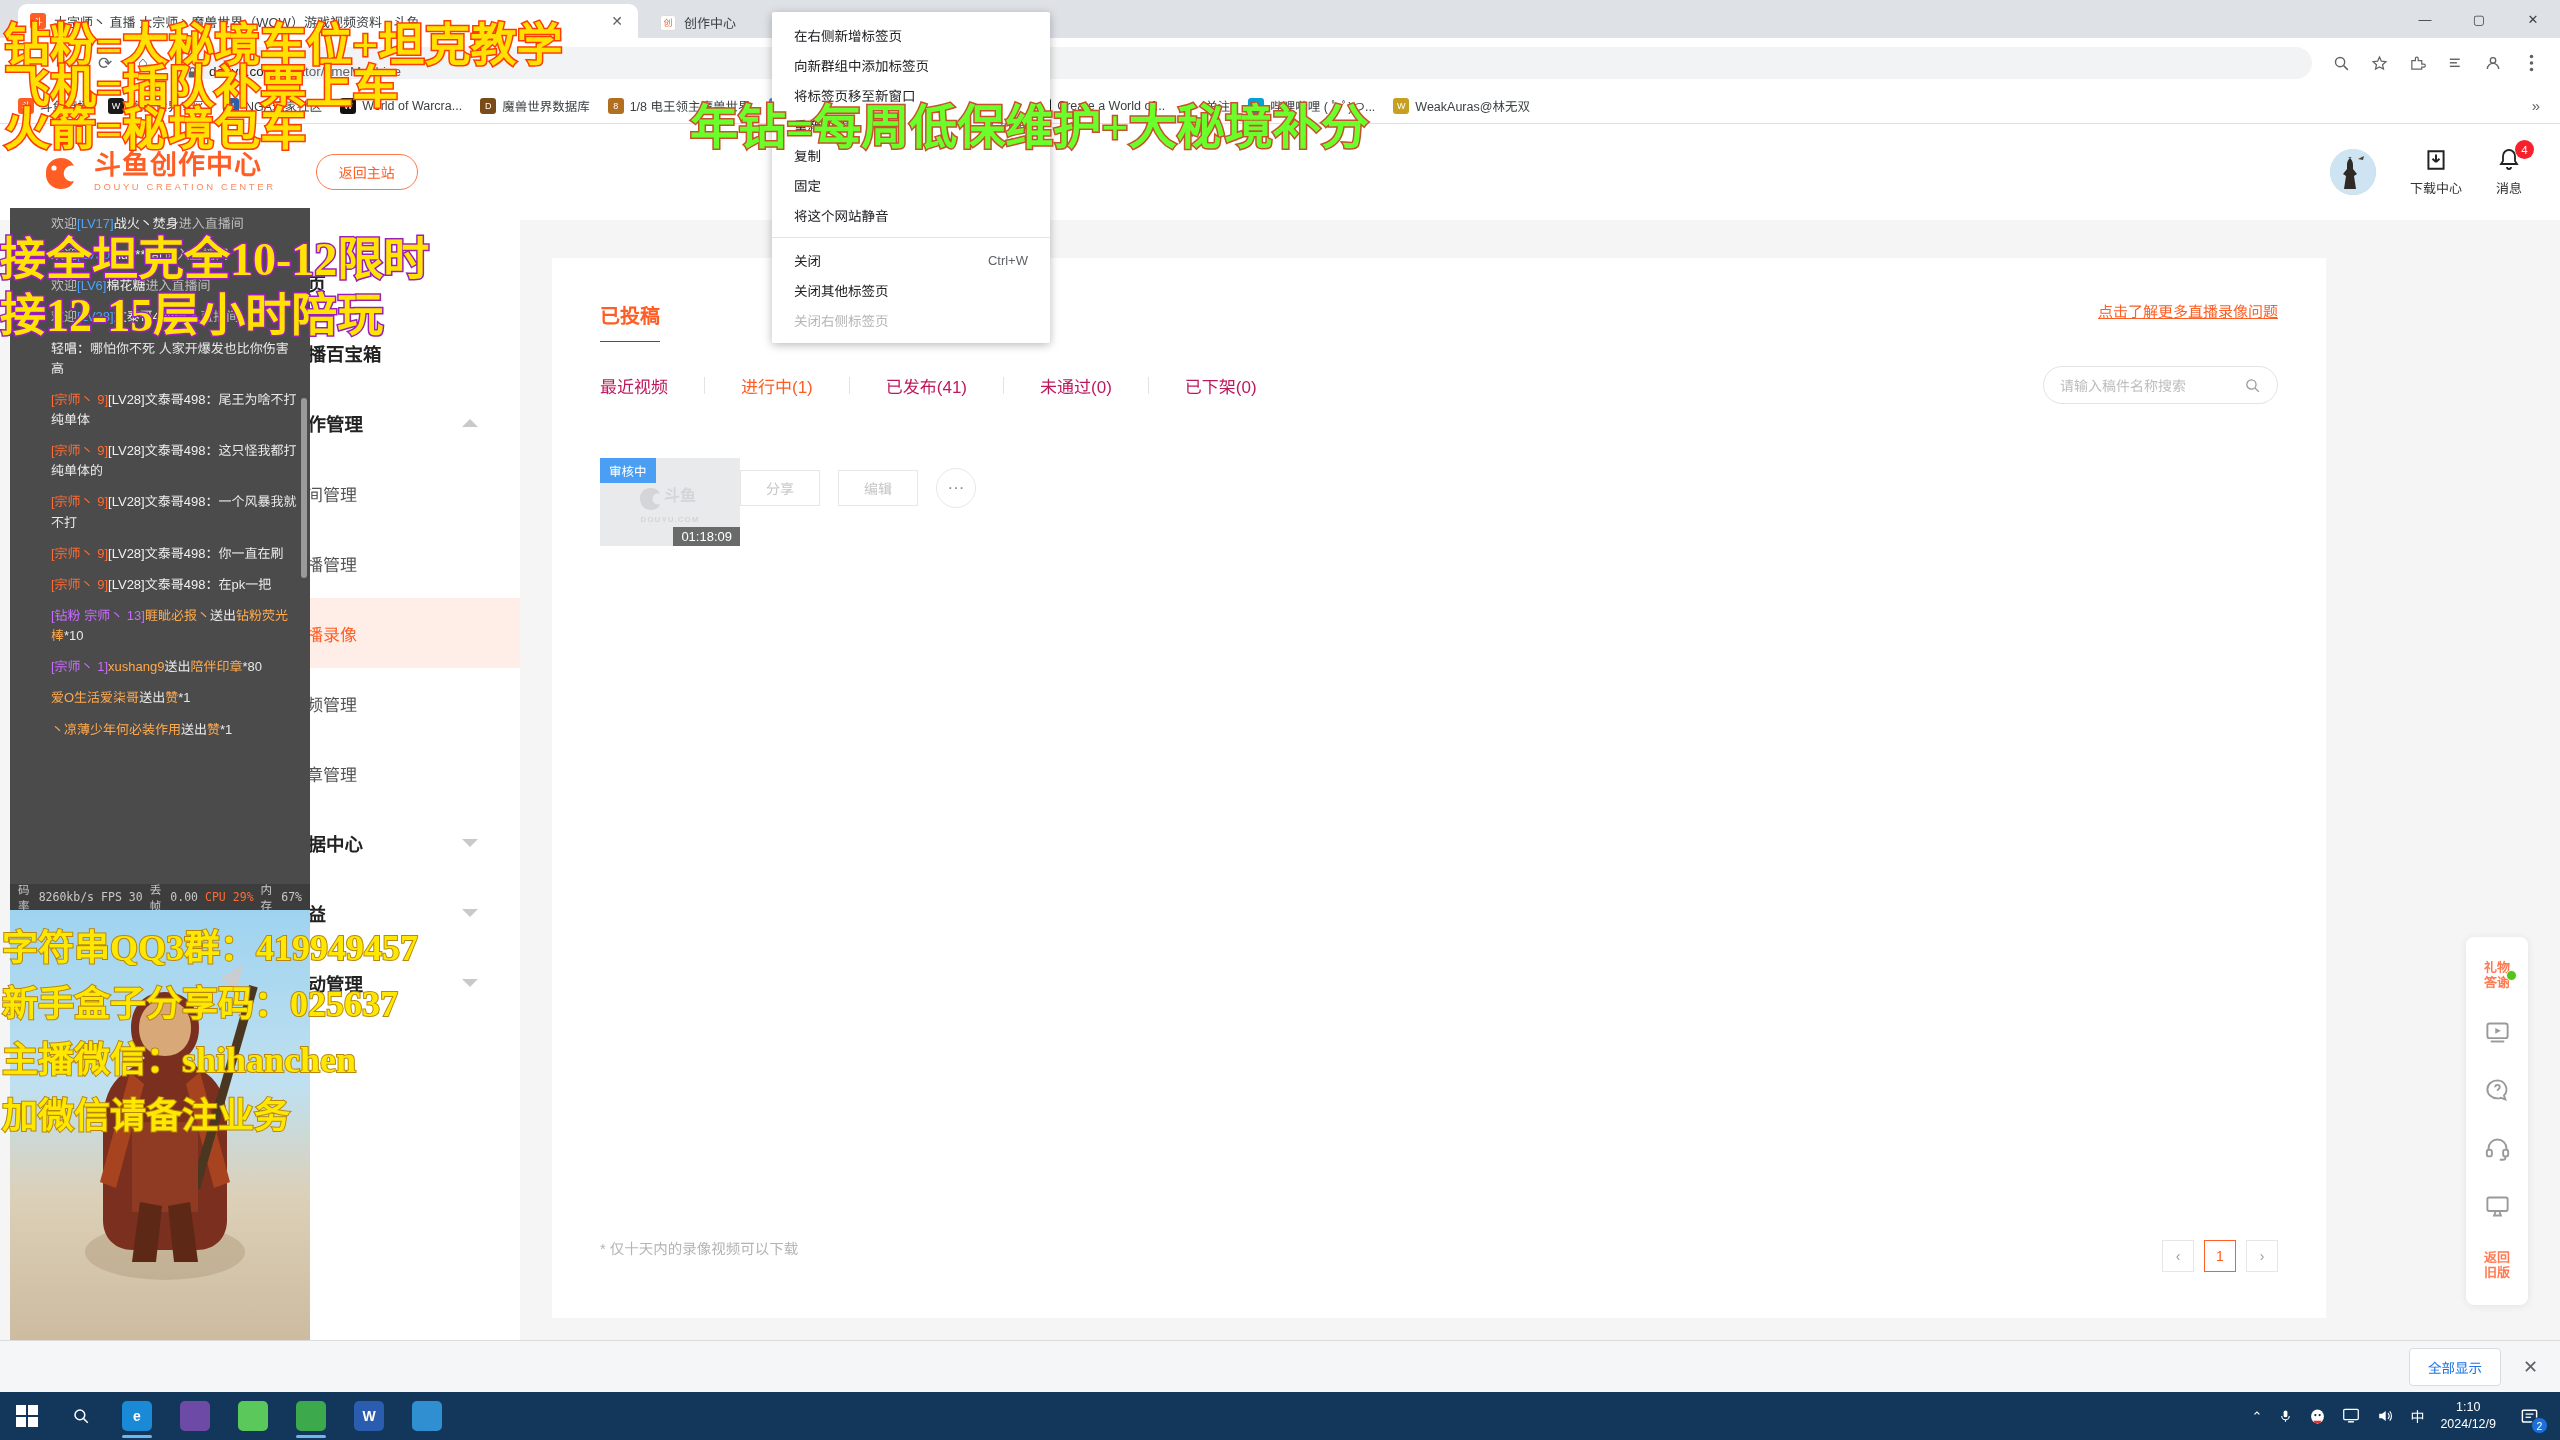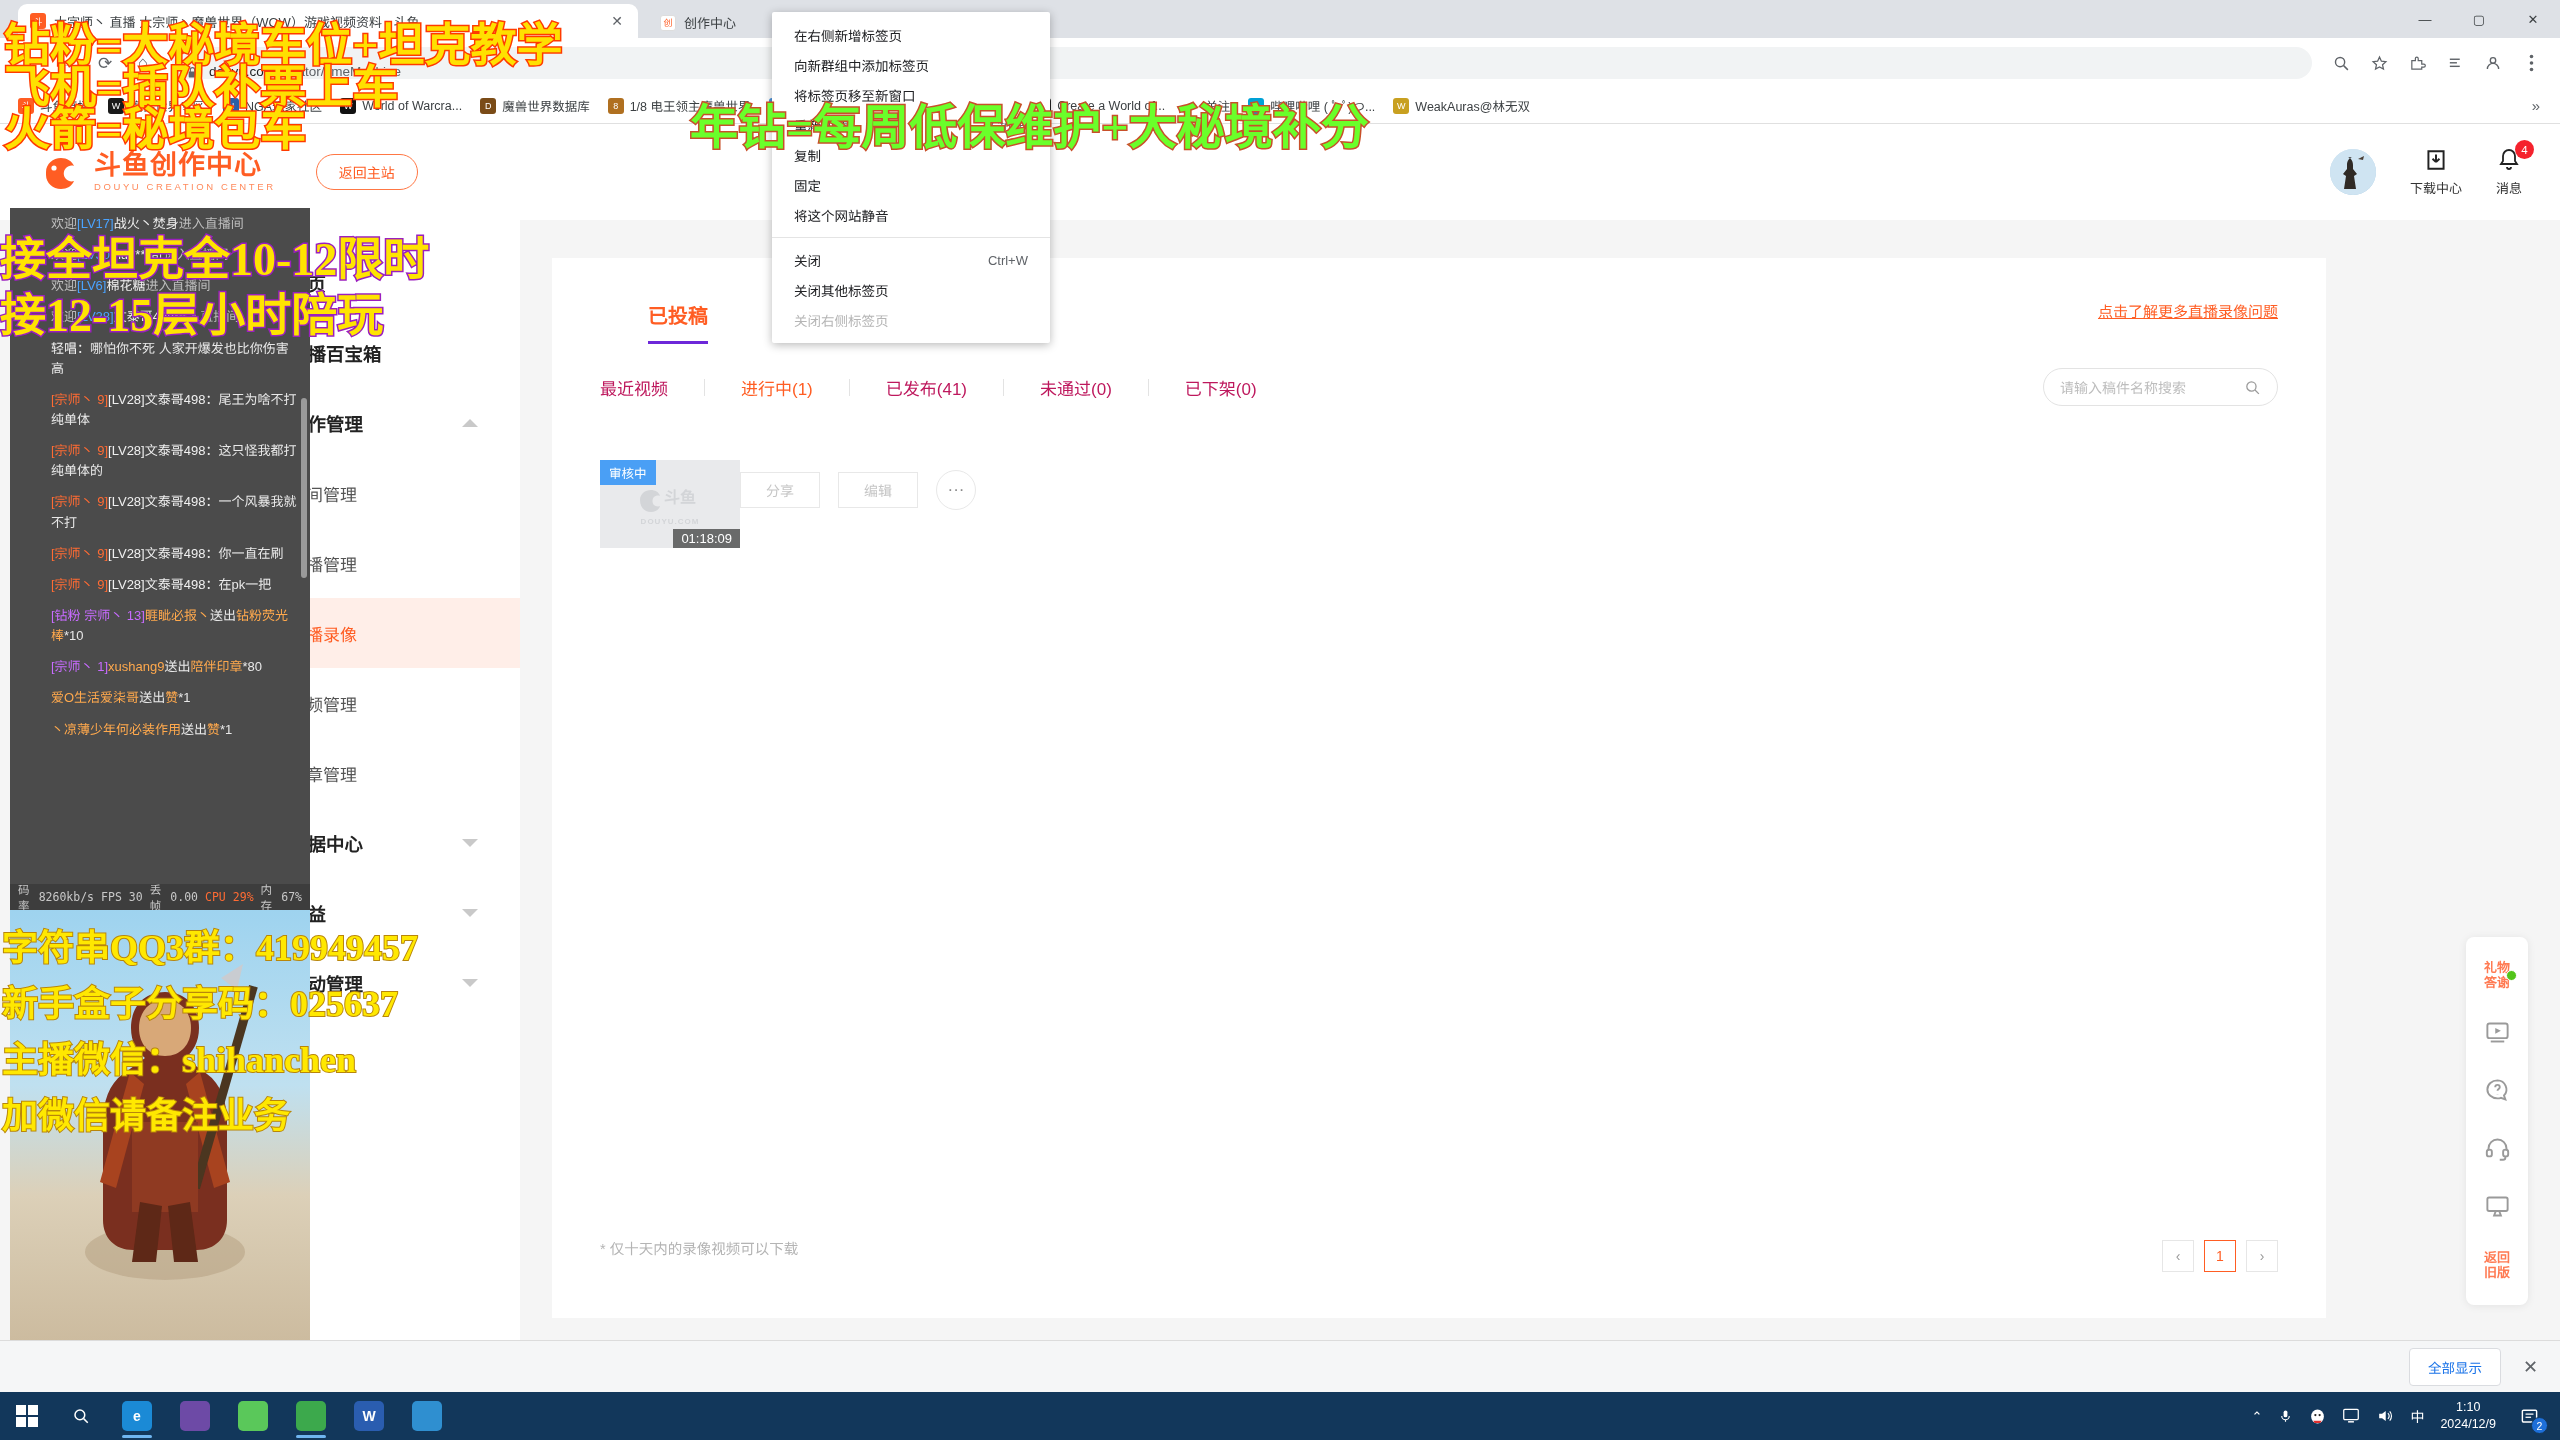--- a/index.html
+++ b/index.html
@@ -120,21 +120,21 @@
   .caret-up { border-bottom: 8px solid #c9c9c9; }
   .caret-down { border-top: 8px solid #c9c9c9; }
   .sb-sub { height: 70px; display:flex; align-items:center; padding: 0 0 0 94px;
      font-size: 17px; color:#555; }
   .sb-sub.active { color:#ff5d23; background:#ffeee8; }
 
   .dy-main { position: absolute; left: 552px; top: 38px; width: 1774px; height: 1060px;
      background:#ffffff; }
   .main-top { display:flex; align-items:flex-start; padding: 42px 48px 0 48px; }
   .tab-posted { font-size: 20px; color:#ff5d23; font-weight:700; padding-bottom: 12px;
-     border-bottom: 3px solid #6d28d9; margin-left: 48px; }
+     border-bottom: 1px solid #6d28d9; }
   .more-link { margin-left:auto; font-size: 15px; color:#ff5d23;text-decoration:underline; }
   .filter-row { display:flex; align-items:center; padding: 24px 48px 0 48px; gap: 0; }
   .f-tab { font-size: 17px; color:#be185d; padding: 0 36px; position:relative; }
   .f-tab:first-child { padding-left: 0; }
   .f-tab.active { color:#ff5d23; }
   .f-sep { width:1px; height: 17px; background:#e3e3e3; }
   .searchbox { margin-left:auto; width: 235px; height: 38px; border:1px solid #e3e3e3;
      border-radius: 19px; display:flex; align-items:center; padding: 0 16px;
      font-size: 14px; color:#bdbdbd; gap: 8px; }
 

